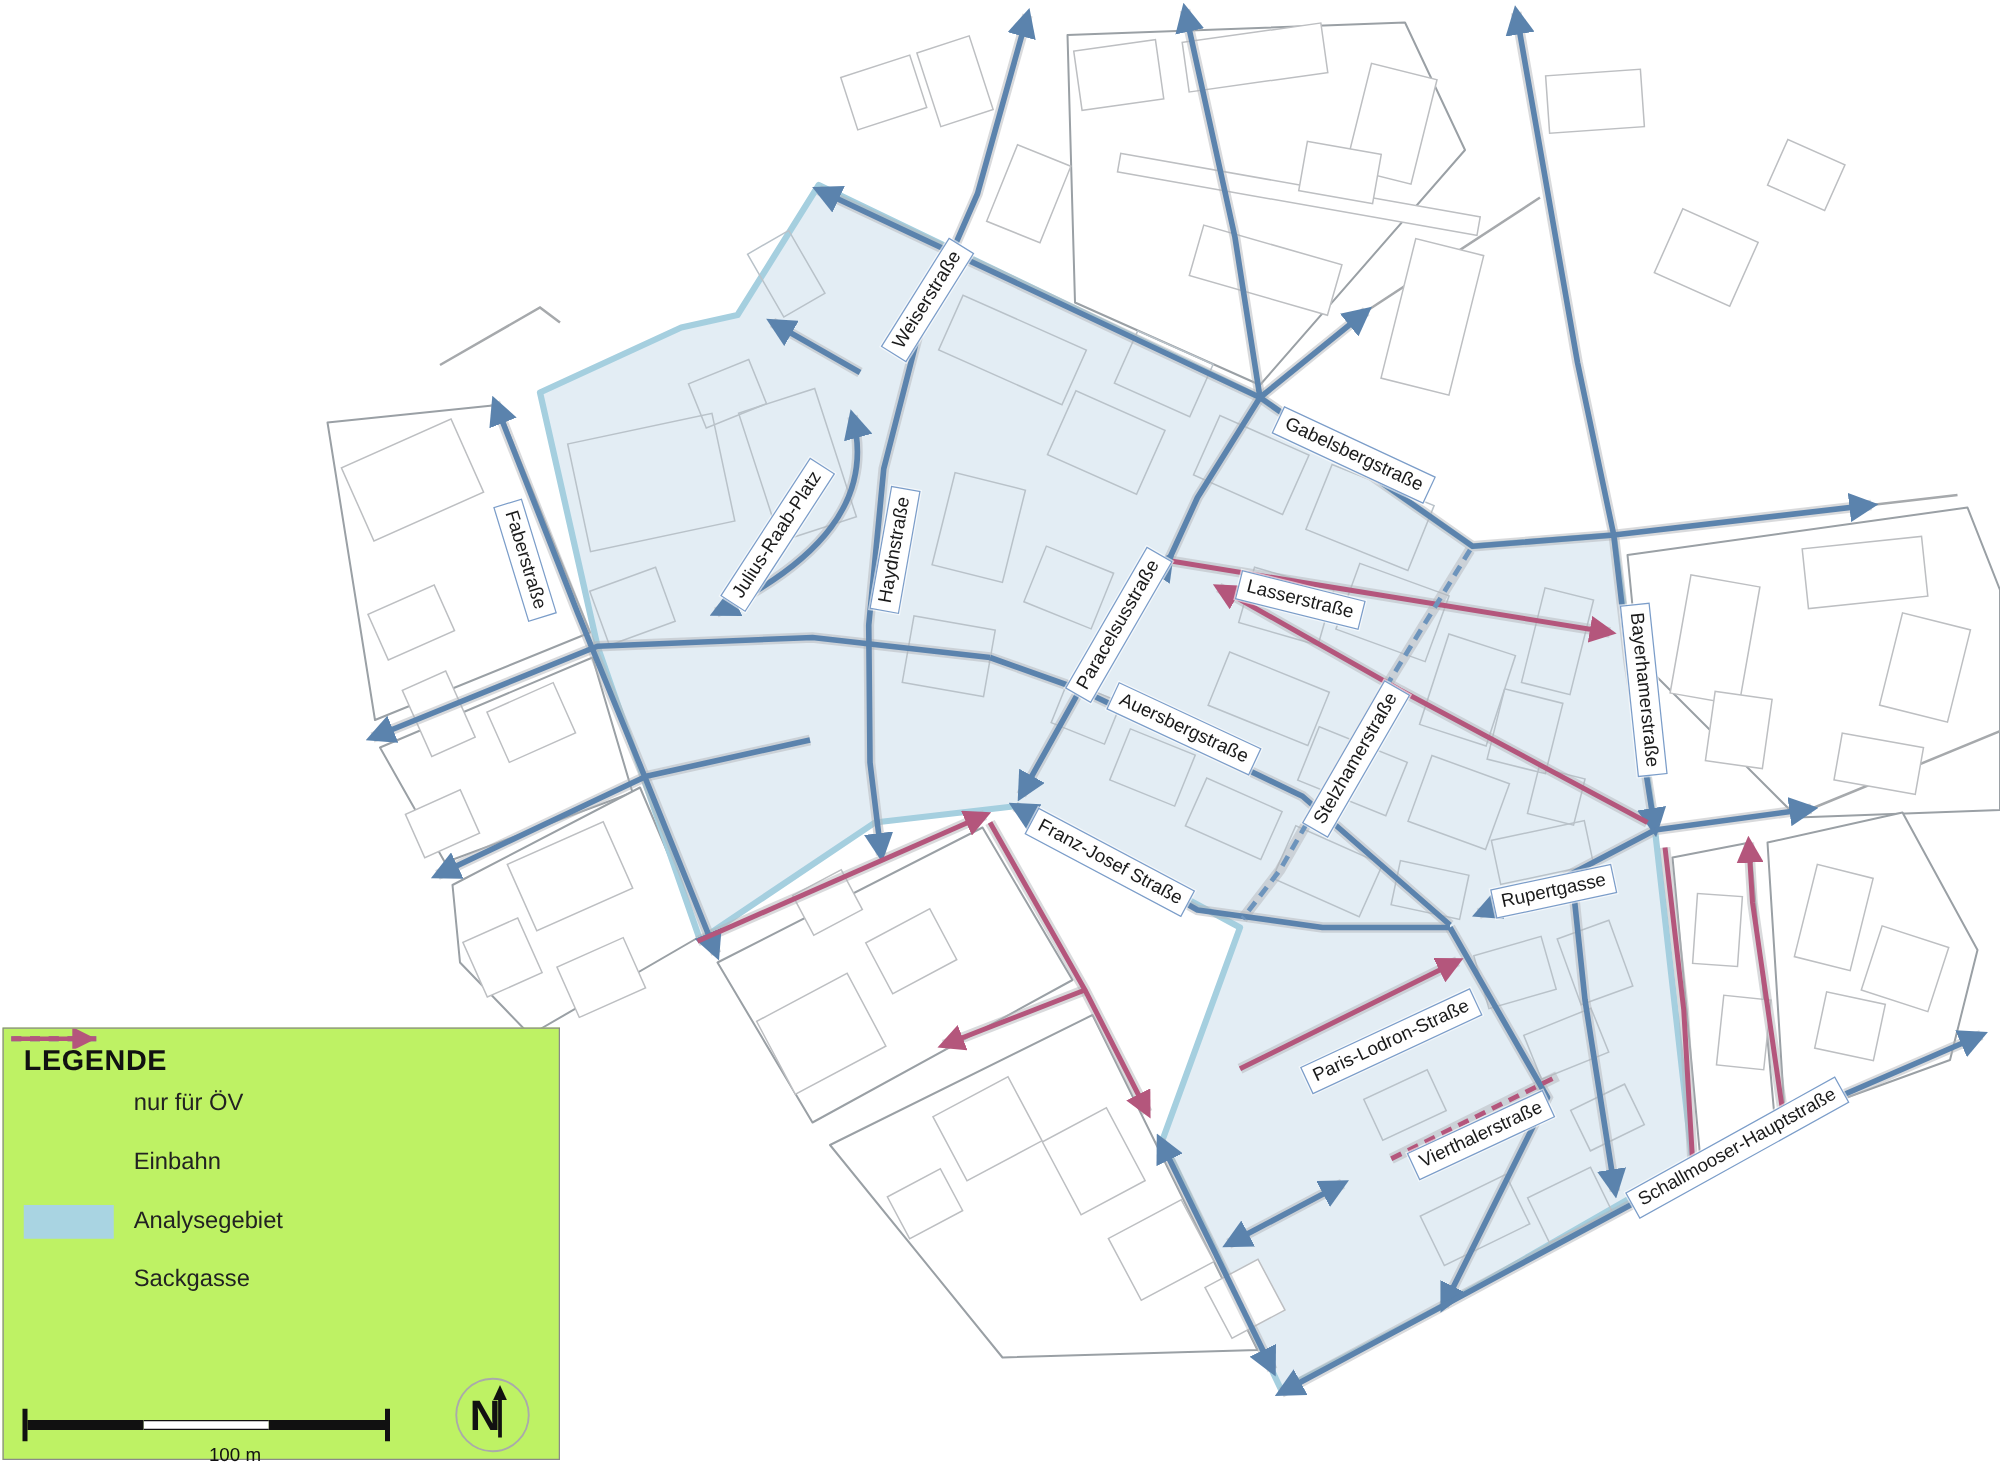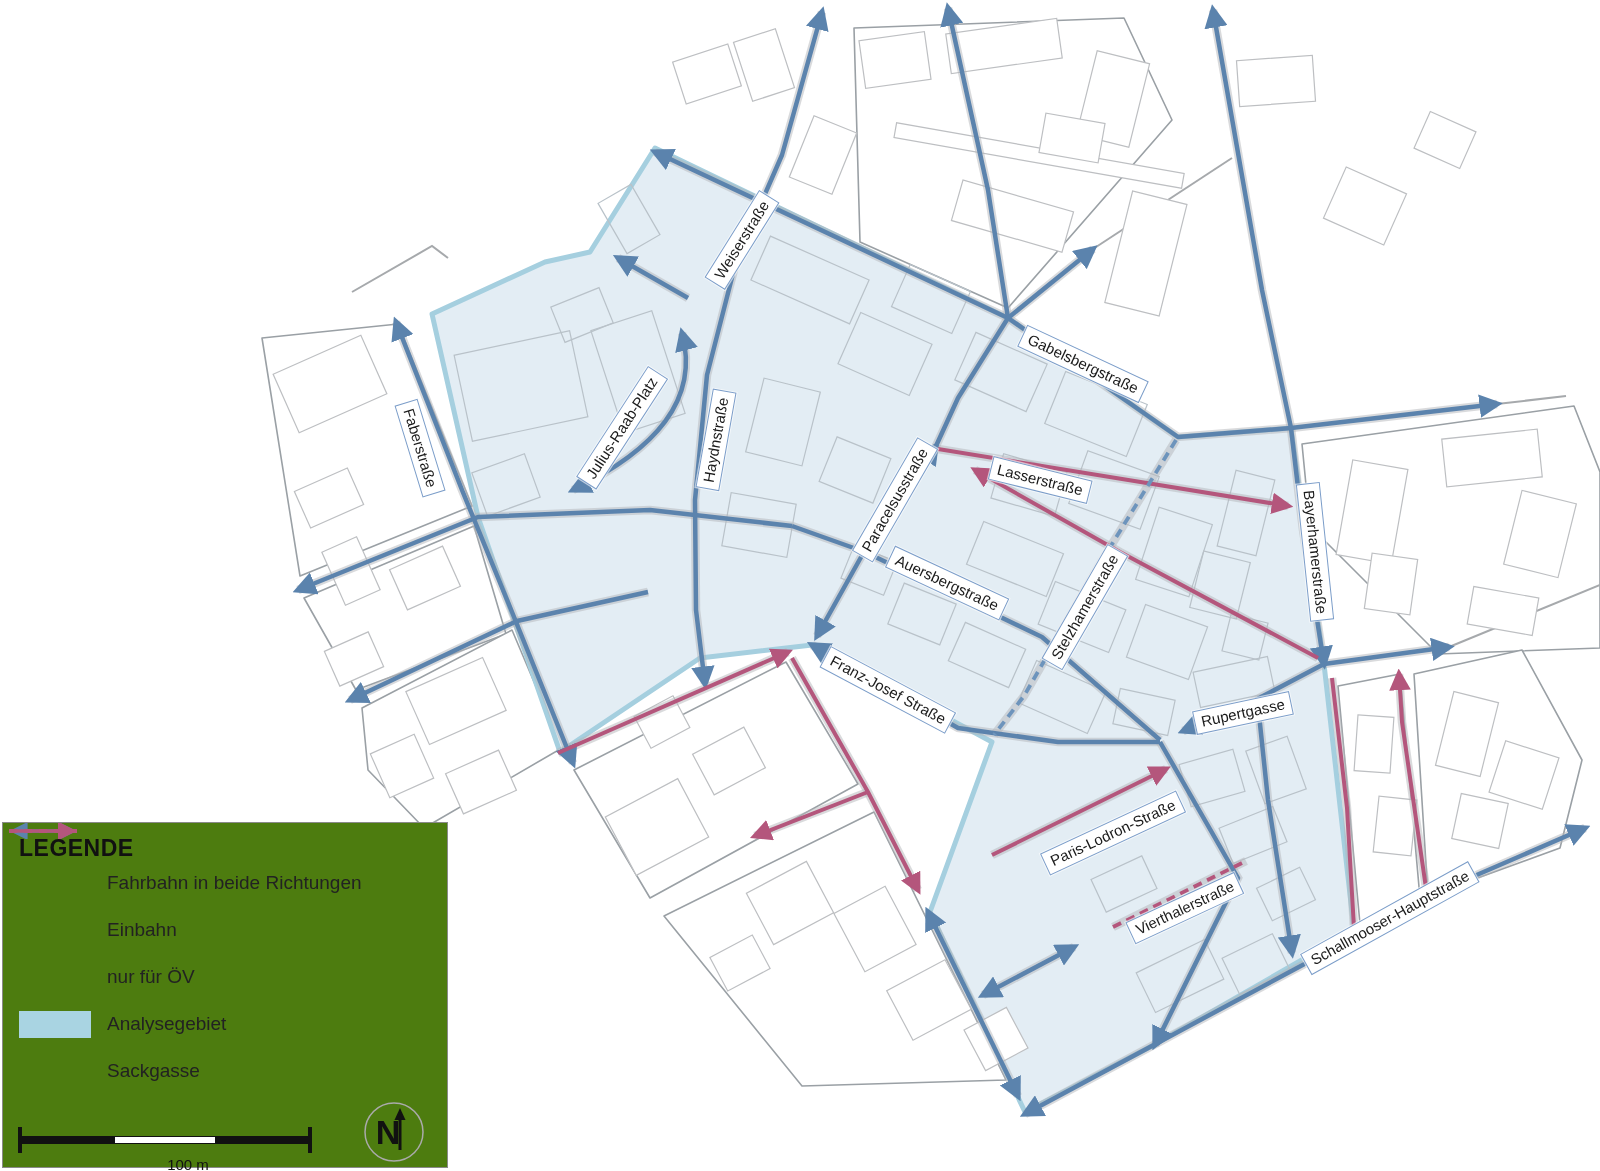--- a/index.html
+++ b/index.html
@@ -15,21 +15,21 @@
   .gray-rd{fill:none;stroke:#a6a9ac;stroke-width:2;}
   .blk{fill:#ffffff;stroke:#9aa0a5;stroke-width:1.6;stroke-linejoin:round;}
   .bldg-out{fill:#ffffff;stroke:#bdbfc2;stroke-width:1.2;}
   .bldg-in{fill:none;stroke:#b9c2c9;stroke-width:1.2;}
   .area{fill:var(--area-fill,#e3edf4);stroke:var(--area-border,#a5cfdf);stroke-width:5;stroke-linejoin:round;}
   
   .street-label{position:absolute;transform:translate(-50%,-50%);background:#fff;
     border:1px solid #7b9dc9;color:#1a1a1a;font-size:15px;line-height:20px;
     padding:1px 6px;white-space:nowrap;box-shadow:0 0 0 1px rgba(255,255,255,.6);}
   
-  .legend{position:absolute;left:2px;top:822px;width:446px;height:346px;background:#4d7c0f;
+  .legend{position:absolute;left:2px;top:822px;width:446px;height:346px;background:#bef264;
     border:1.5px solid #8a8a8a;box-sizing:border-box;z-index:30;color:#111;}
   .legend-title{font-size:23px;font-weight:800;letter-spacing:.5px;margin:12px 0 6px 16px;}
   .leg-row{display:flex;align-items:center;margin:0 0 17px 12px;height:30px;}
   .leg-swatch{width:80px;display:flex;justify-content:center;align-items:center;margin-right:12px;}
   .leg-label{font-size:19px;color:#222;}
   .swatch-area{width:72px;height:27px;background:var(--legend-area-swatch,#a9d4e2);}
   .scalebar{position:absolute;left:15px;top:303px;width:340px;height:40px;}
   .sb-row{display:flex;align-items:center;height:28px;}
   .sb-tick{width:4px;height:26px;background:#111;}
   .sb-seg{height:8px;}
@@ -237,45 +237,37 @@
       <div class="street-label" style="left: 888px; top: 690px; transform: translate(-50%, -50%) rotate(28deg);">Franz-Josef Straße</div>
       <div class="street-label" style="left: 1243px; top: 713px; transform: translate(-50%, -50%) rotate(-12deg);">Rupertgasse</div>
       <div class="street-label" style="left: 1113px; top: 833px; transform: translate(-50%, -50%) rotate(-25deg);">Paris-Lodron-Straße</div>
       <div class="street-label" style="left: 1185px; top: 908px; transform: translate(-50%, -50%) rotate(-25deg);">Vierthalerstraße</div>
       <div class="street-label" style="left: 1390px; top: 918px; transform: translate(-50%, -50%) rotate(-29deg);">Schallmooser-Hauptstraße</div>
     </div>
 
   <div class="legend">
     <div class="legend-title">LEGENDE</div>
 
+
     <div class="leg-row">
       <span class="leg-swatch">
         <svg width="80" height="16">
-            <path d="M11,8 L69,8" class="rd rd-b" style="stroke-width:3.5" marker-start="url(#mb)" marker-end="url(#mb)"></path>
+            <path d="M6,8 L74,8" class="rd rd-ov" style="stroke-width:4;stroke-dasharray:8 7"></path>
           </svg>
       </span>
-      <span class="leg-label">Fahrbahn in beide Richtungen</span>
+      <span class="leg-label">nur für ÖV</span>
     </div>
 
     <div class="leg-row">
       <span class="leg-swatch">
         <svg width="80" height="16">
             <path d="M8,8 L69,8" class="rd rd-r" style="stroke-width:3.5" marker-end="url(#mr)"></path>
           </svg>
       </span>
       <span class="leg-label">Einbahn</span>
-    </div>
-
-    <div class="leg-row">
-      <span class="leg-swatch">
-        <svg width="80" height="16">
-            <path d="M6,8 L74,8" class="rd rd-ov" style="stroke-width:4;stroke-dasharray:8 7"></path>
-          </svg>
-      </span>
-      <span class="leg-label">nur für ÖV</span>
     </div>
 
     <div class="leg-row">
       <span class="leg-swatch">
           <span class="swatch-area"></span>
         </span>
       <span class="leg-label">Analysegebiet</span>
     </div>
 
     <div class="leg-row">

